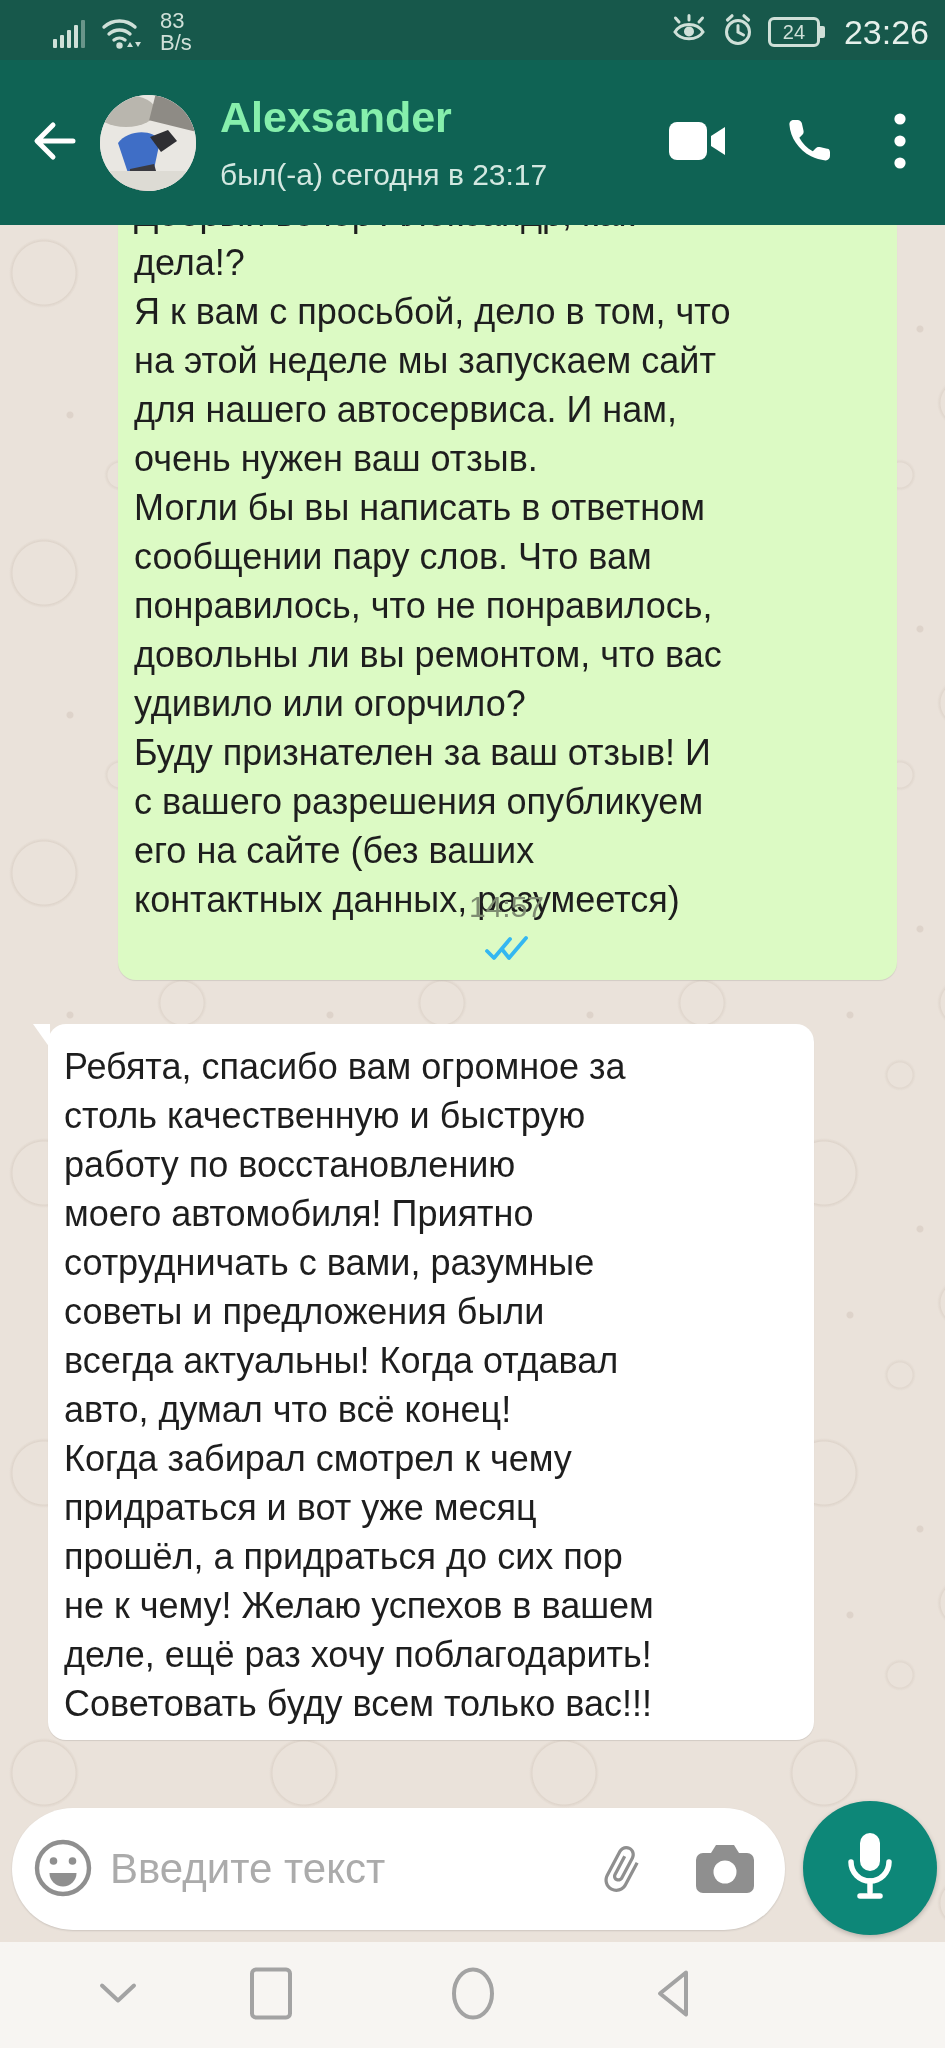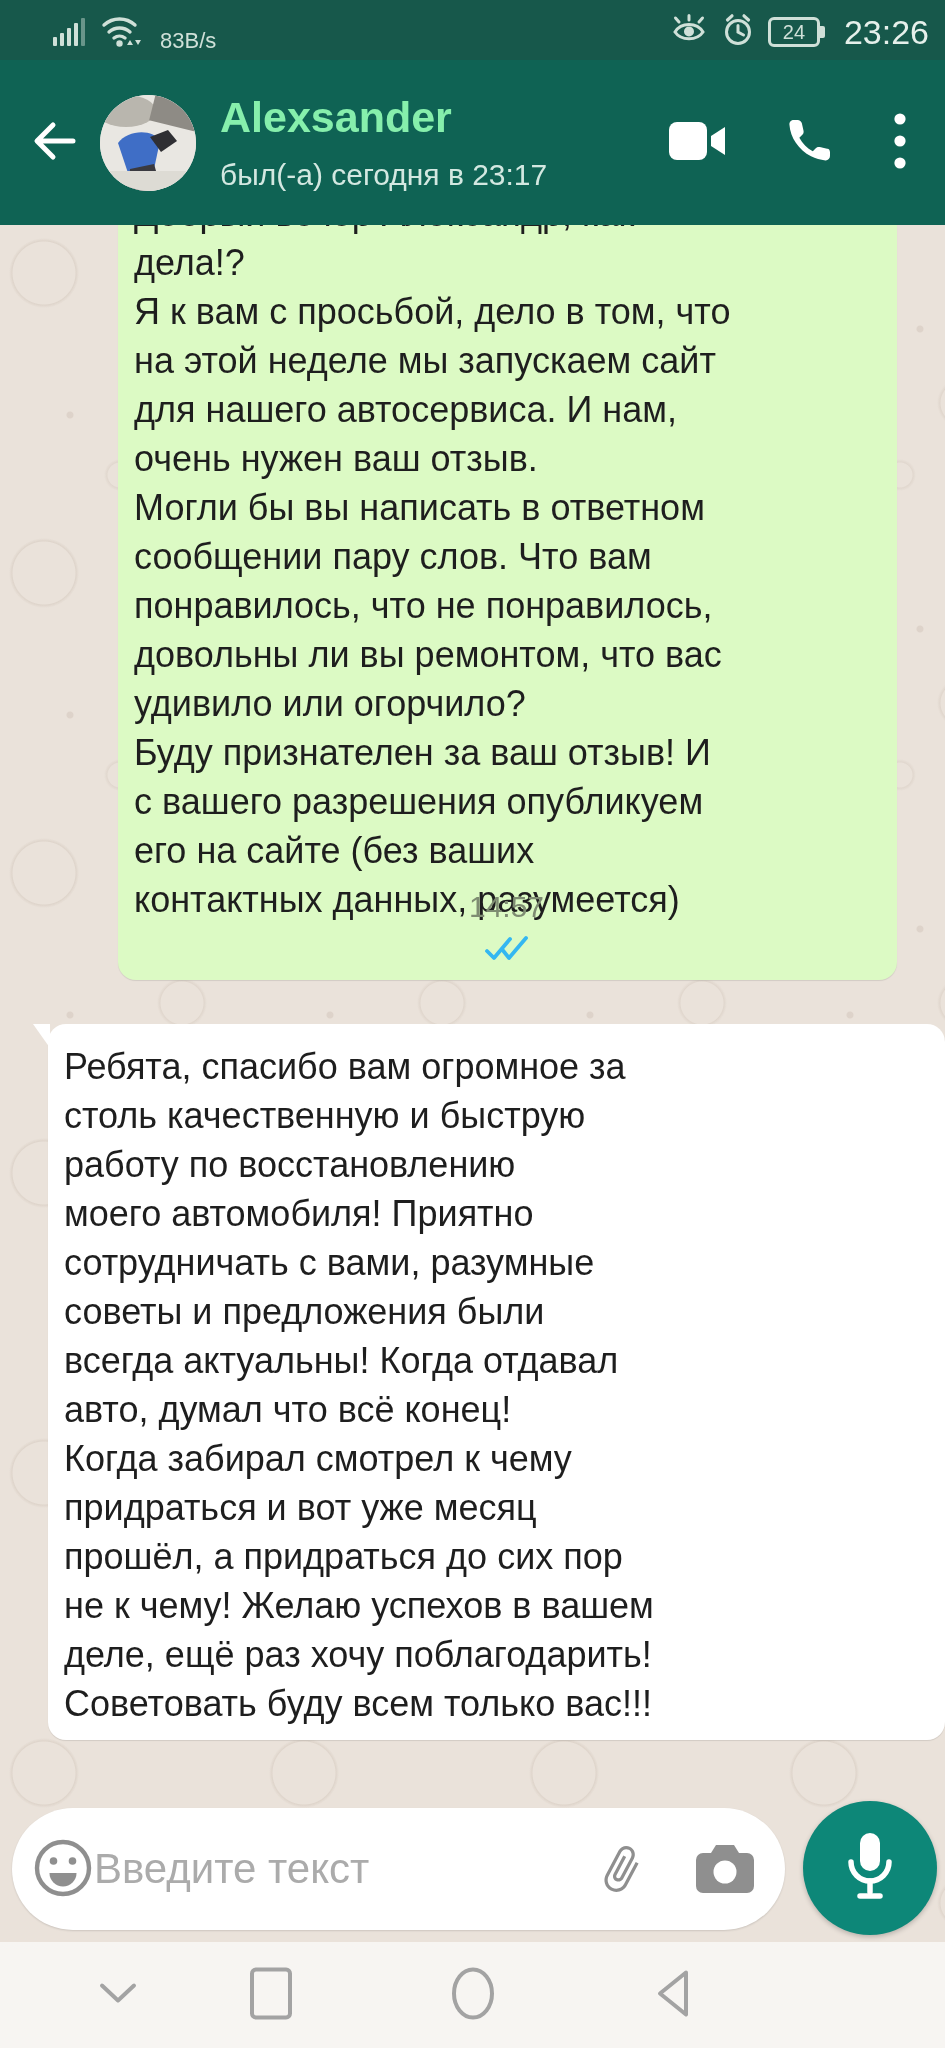--- a/index.html
+++ b/index.html
@@ -4,21 +4,21 @@
 <style>
   * { margin:0; padding:0; box-sizing:border-box; }
   html,body { width:945px; height:2048px; overflow:hidden; }
   body { font-family:"Liberation Sans","DejaVu Sans",sans-serif; background:#000; }
   .phone { width:945px; height:2048px; display:flex; flex-direction:column; position:relative; }
 
   
   .statusbar { height:60px; background:#17584B; display:flex; align-items:center; justify-content:space-between; padding:4px 16px 0 52px; flex:0 0 auto; }
   .sb-left, .sb-right { display:flex; align-items:center; gap:12px; }
   .sb-left { align-items:flex-end; }
-  .speed { display:flex; flex-direction:row; line-height:1; color:#CFE0D8; font-size:22px; margin-left:4px; }
+  .speed { display:flex; flex-direction:column; line-height:1; color:#CFE0D8; font-size:22px; margin-left:4px; }
   .speed span { display:block; }
   .battery { width:52px; height:30px; border:3px solid #CFE0D8; border-radius:6px; position:relative; display:flex; align-items:center; justify-content:center;text-align:right; }
   .battery::after { content:""; position:absolute; right:-8px; top:6px; width:5px; height:12px; background:#CFE0D8; border-radius:0 2px 2px 0; }
   .battery span { font-size:20px; color:#CFE0D8; }
   .sb-time { font-size:34px; color:#E6F0EB; margin-left:12px; }
 
   
   .appbar { height:165px; background:#0F6354; display:flex; align-items:center; padding:0 10px 0 14px; flex:0 0 auto; }
   .iconbtn { display:flex; align-items:center; justify-content:center; background:none; border:none; }
   .back-btn { width:80px; height:110px; }
@@ -36,32 +36,32 @@
       radial-gradient(circle 34px at 44px 48px, transparent 31px, rgba(165,145,128,.16) 32px, transparent 35px),
       radial-gradient(circle 4px at 140px 104px, rgba(165,145,128,.18) 3px, transparent 4px),
       radial-gradient(circle 24px at 182px 178px, transparent 21px, rgba(165,145,128,.14) 22px, transparent 25px),
       radial-gradient(circle 4px at 70px 190px, rgba(165,145,128,.18) 3px, transparent 4px),
       radial-gradient(circle 15px at 120px 250px, transparent 12px, rgba(165,145,128,.13) 13px, transparent 16px);
     background-size:260px 300px;
   }
   .msg { border-radius:18px; padding:18px 18px 12px 16px; position:relative; box-shadow:0 1px 1px rgba(0,0,0,.10); }
   .msg-text { white-space:pre; font-size:36px; line-height:49px; color:#1E1E1E; }
   .out { background:#DCFAC4; width:779px; margin:-54px 48px 0 auto; }
-  .in  { background:#FFFFFF; width:897px; margin:44px 0 0 48px; }
+  .in  { background:#FFFFFF; width:766px; margin:44px 0 0 48px; }
   .in::before { content:""; position:absolute; top:0; left:-15px; width:0; height:0;
     border-right:17px solid #FFFFFF; border-bottom:24px solid transparent; }
   .meta { display:flex; justify-content:flex-end; align-items:center; gap:10px; margin-top:4px; height:40px;flex-direction:column; }
   .t-out { color:#7E8C72; font-size:30px; }
   .t-in  { color:#9E9E9E; font-size:30px; }
 
   
   .composer { position:absolute; left:12px; right:160px; bottom:12px; height:122px; background:#FFFFFF;
     border-radius:61px; display:flex; align-items:center; padding:0 30px 0 20px; box-shadow:0 1px 2px rgba(0,0,0,.13); }
   .msg-input { flex:1; border:none; outline:none; background:transparent; font-size:42px; color:#333;
-    min-width:0; font-family:inherit; }
+    margin-left:16px; min-width:0; font-family:inherit; }
   .msg-input::placeholder { color:#ABABAB; }
   .pill-icons { display:flex; align-items:center; gap:48px; margin-left:12px; }
   .clip-rot { transform:rotate(28deg); display:flex; }
   .mic-fab { position:absolute; right:8px; bottom:7px; width:134px; height:134px; border-radius:50%;
     background:#0D8778; display:flex; align-items:center; justify-content:center; border:none; box-shadow:0 2px 5px rgba(0,0,0,.22); }
 
   
   .navbar { height:106px; background:#F7F5F2; position:relative; flex:0 0 auto; }
   .nav-btn { position:absolute; top:50%; transform:translate(-50%,-50%); background:none; border:none; display:flex; }
   .nb-hide    { left:118px; }

